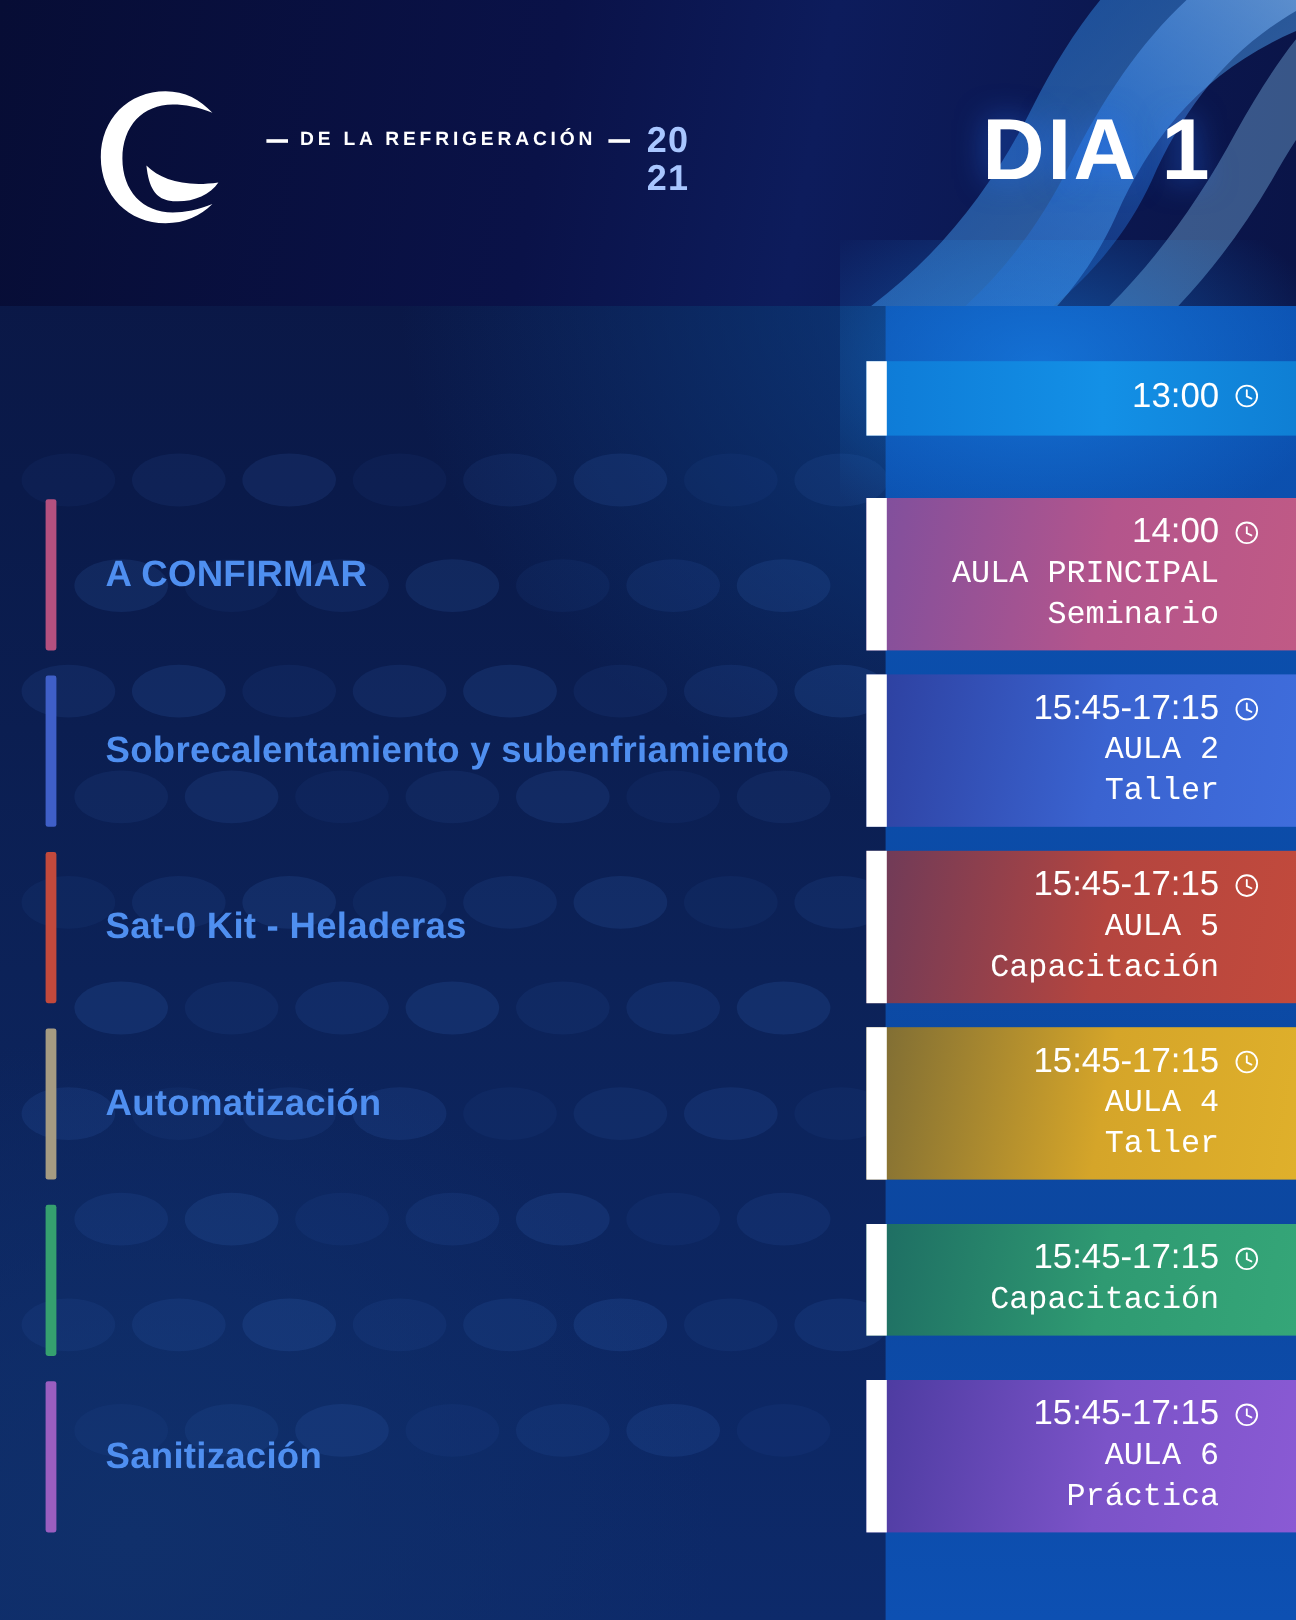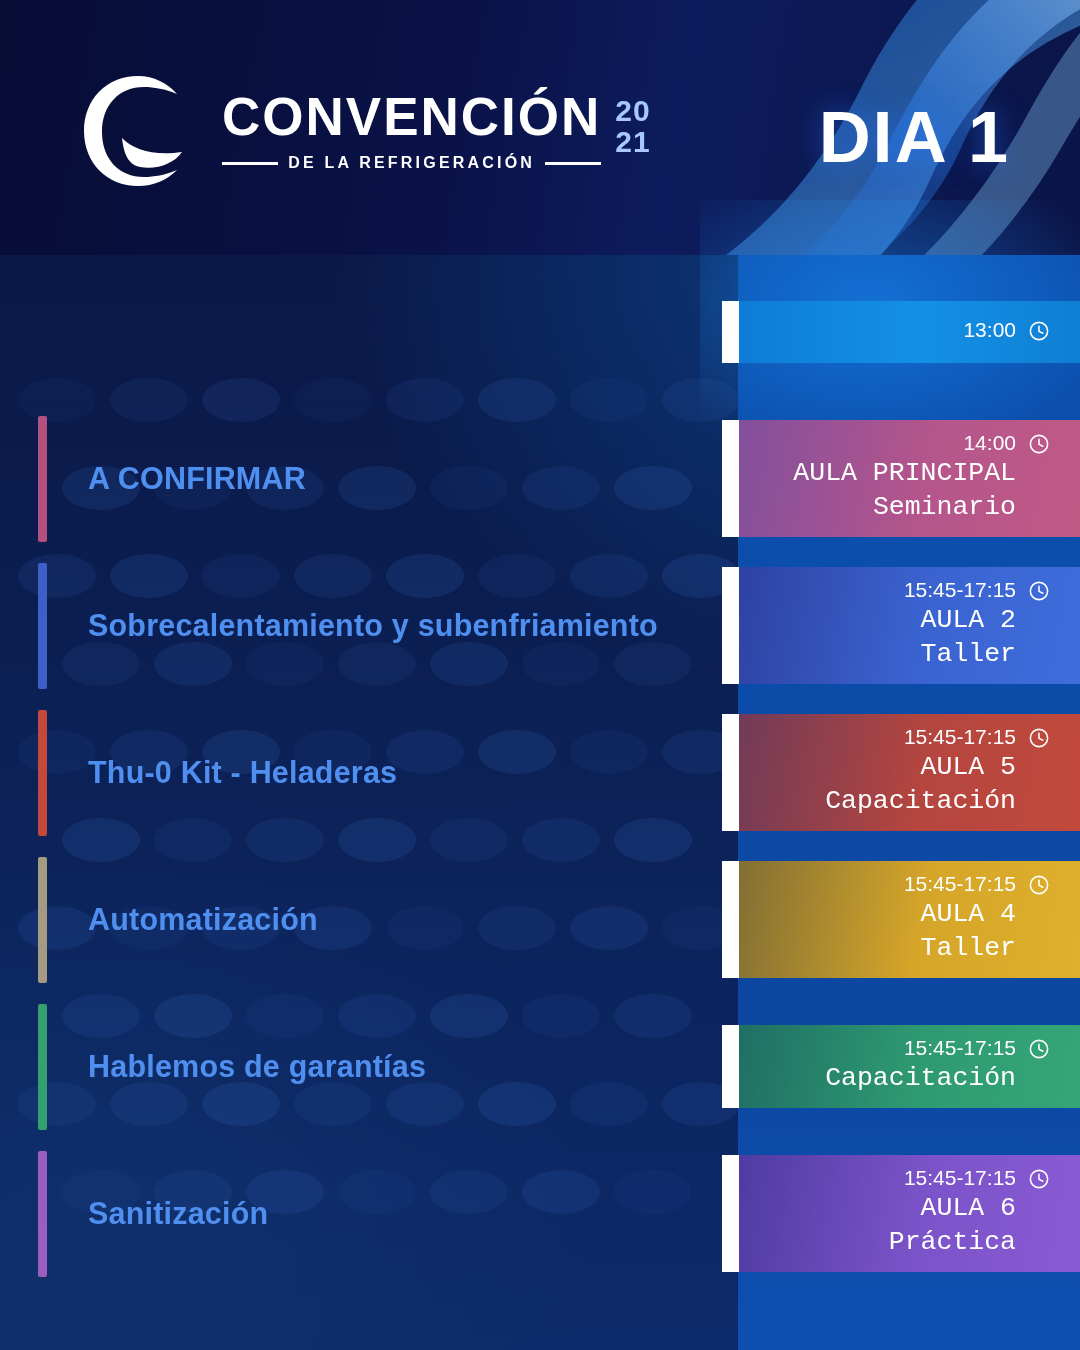--- a/index.html
+++ b/index.html
@@ -83,21 +83,21 @@
     display: flex; flex-direction: column;
     align-items: flex-start;
     color: #a8c6ff;
     font-size: 30px;
     font-weight: bold;
     line-height: 1.02;
     margin-top: 6px;
     letter-spacing: 1px;
   }
   .day-title {
-    position: absolute; right: 70px; top: 96px;
+    position: absolute; right: 70px; top: 84px;
     color: #ffffff;
     font-size: 72px;
     font-weight: bold;
     letter-spacing: 2px;
     text-shadow: 0 0 26px rgba(40,120,255,.55);
   }
 
   
   .right-col {
     position: absolute;
@@ -159,21 +159,21 @@
   }
   .chip-inner::before {
     content: "";
     position: absolute; left: 0; top: 0; bottom: 0;
     width: 17px;
     background: #ffffff;
   }
   .time-line {
     display: flex; align-items: center; justify-content: flex-end;
     gap: 12px;
-    font-size: 21px;
+    font-size: 29px;
     line-height: 1.28;
     white-space: nowrap;
   }
   .clock { width: 22px; height: 22px; flex: 0 0 auto; }
   .place, .kind {
     font-size: 26.5px;
     line-height: 1.28;
     padding-right: 34px;
     font-family: Liberation Mono, monospace;
   }
@@ -296,21 +296,20 @@
   <div class="right-col-glow"></div>
 
   <div class="header">
     <div class="logo-wrap">
       <svg class="logo-c" viewBox="0 0 120 118">
         <path d="M60,4 C29,4 6,27 6,59 C6,91 29,114 60,114 C76,114 89,108 99,98 C87,103 76,105 66,105 C41,105 24,87 24,60 C24,33 41,15 66,15 C76,15 87,17 99,22 C89,11 76,4 60,4 Z" fill="#ffffff"></path>
         <path d="M44,66 C56,78 76,84 104,80 C96,92 78,98 62,95 C52,93 46,85 44,66 Z" fill="#ffffff"></path>
       </svg>
       <div class="logo-text">
         <div>
-          <div class="brand-main">CONVENCIÓN</div>
           <div class="brand-sub-row">
             <span class="rule"></span>
             <span class="brand-sub">DE LA REFRIGERACIÓN</span>
             <span class="rule"></span>
           </div>
         </div>
         <div class="year">
           <span>20</span>
           <span>21</span>
         </div>
@@ -362,21 +361,21 @@
                 <path d="M12 6.8 L12 12.4 L16.2 14.4" fill="none" stroke="#ffffff" stroke-width="1.7" stroke-linecap="round"></path>
               </svg>
             </div>
             <div class="place">AULA 2</div>
             <div class="kind">Taller</div>
           </div>
         </div>
       </div>
       <div class="row row3">
         <div class="bar" style="background:#c2493c;"></div>
-        <div class="title">Thu-0 Kit - Heladeras</div>
+        <div class="title">Sat-0 Kit - Heladeras</div>
         <div class="chip">
           <div class="chip-inner">
             <div class="time-line">
               <span>15:45-17:15</span>
               <svg class="clock" viewBox="0 0 24 24">
                 <circle cx="12" cy="12" r="9.4" fill="none" stroke="#ffffff" stroke-width="1.7"></circle>
                 <path d="M12 6.8 L12 12.4 L16.2 14.4" fill="none" stroke="#ffffff" stroke-width="1.7" stroke-linecap="round"></path>
               </svg>
             </div>
             <div class="place">AULA 5</div>
@@ -396,21 +395,20 @@
                 <path d="M12 6.8 L12 12.4 L16.2 14.4" fill="none" stroke="#ffffff" stroke-width="1.7" stroke-linecap="round"></path>
               </svg>
             </div>
             <div class="place">AULA 4</div>
             <div class="kind">Taller</div>
           </div>
         </div>
       </div>
       <div class="row row5">
         <div class="bar" style="background:#35a06f;"></div>
-        <div class="title">Hablemos de garantías</div>
         <div class="chip">
           <div class="chip-inner">
             <div class="time-line">
               <span>15:45-17:15</span>
               <svg class="clock" viewBox="0 0 24 24">
                 <circle cx="12" cy="12" r="9.4" fill="none" stroke="#ffffff" stroke-width="1.7"></circle>
                 <path d="M12 6.8 L12 12.4 L16.2 14.4" fill="none" stroke="#ffffff" stroke-width="1.7" stroke-linecap="round"></path>
               </svg>
             </div>
             <div class="kind">Capacitación</div>

